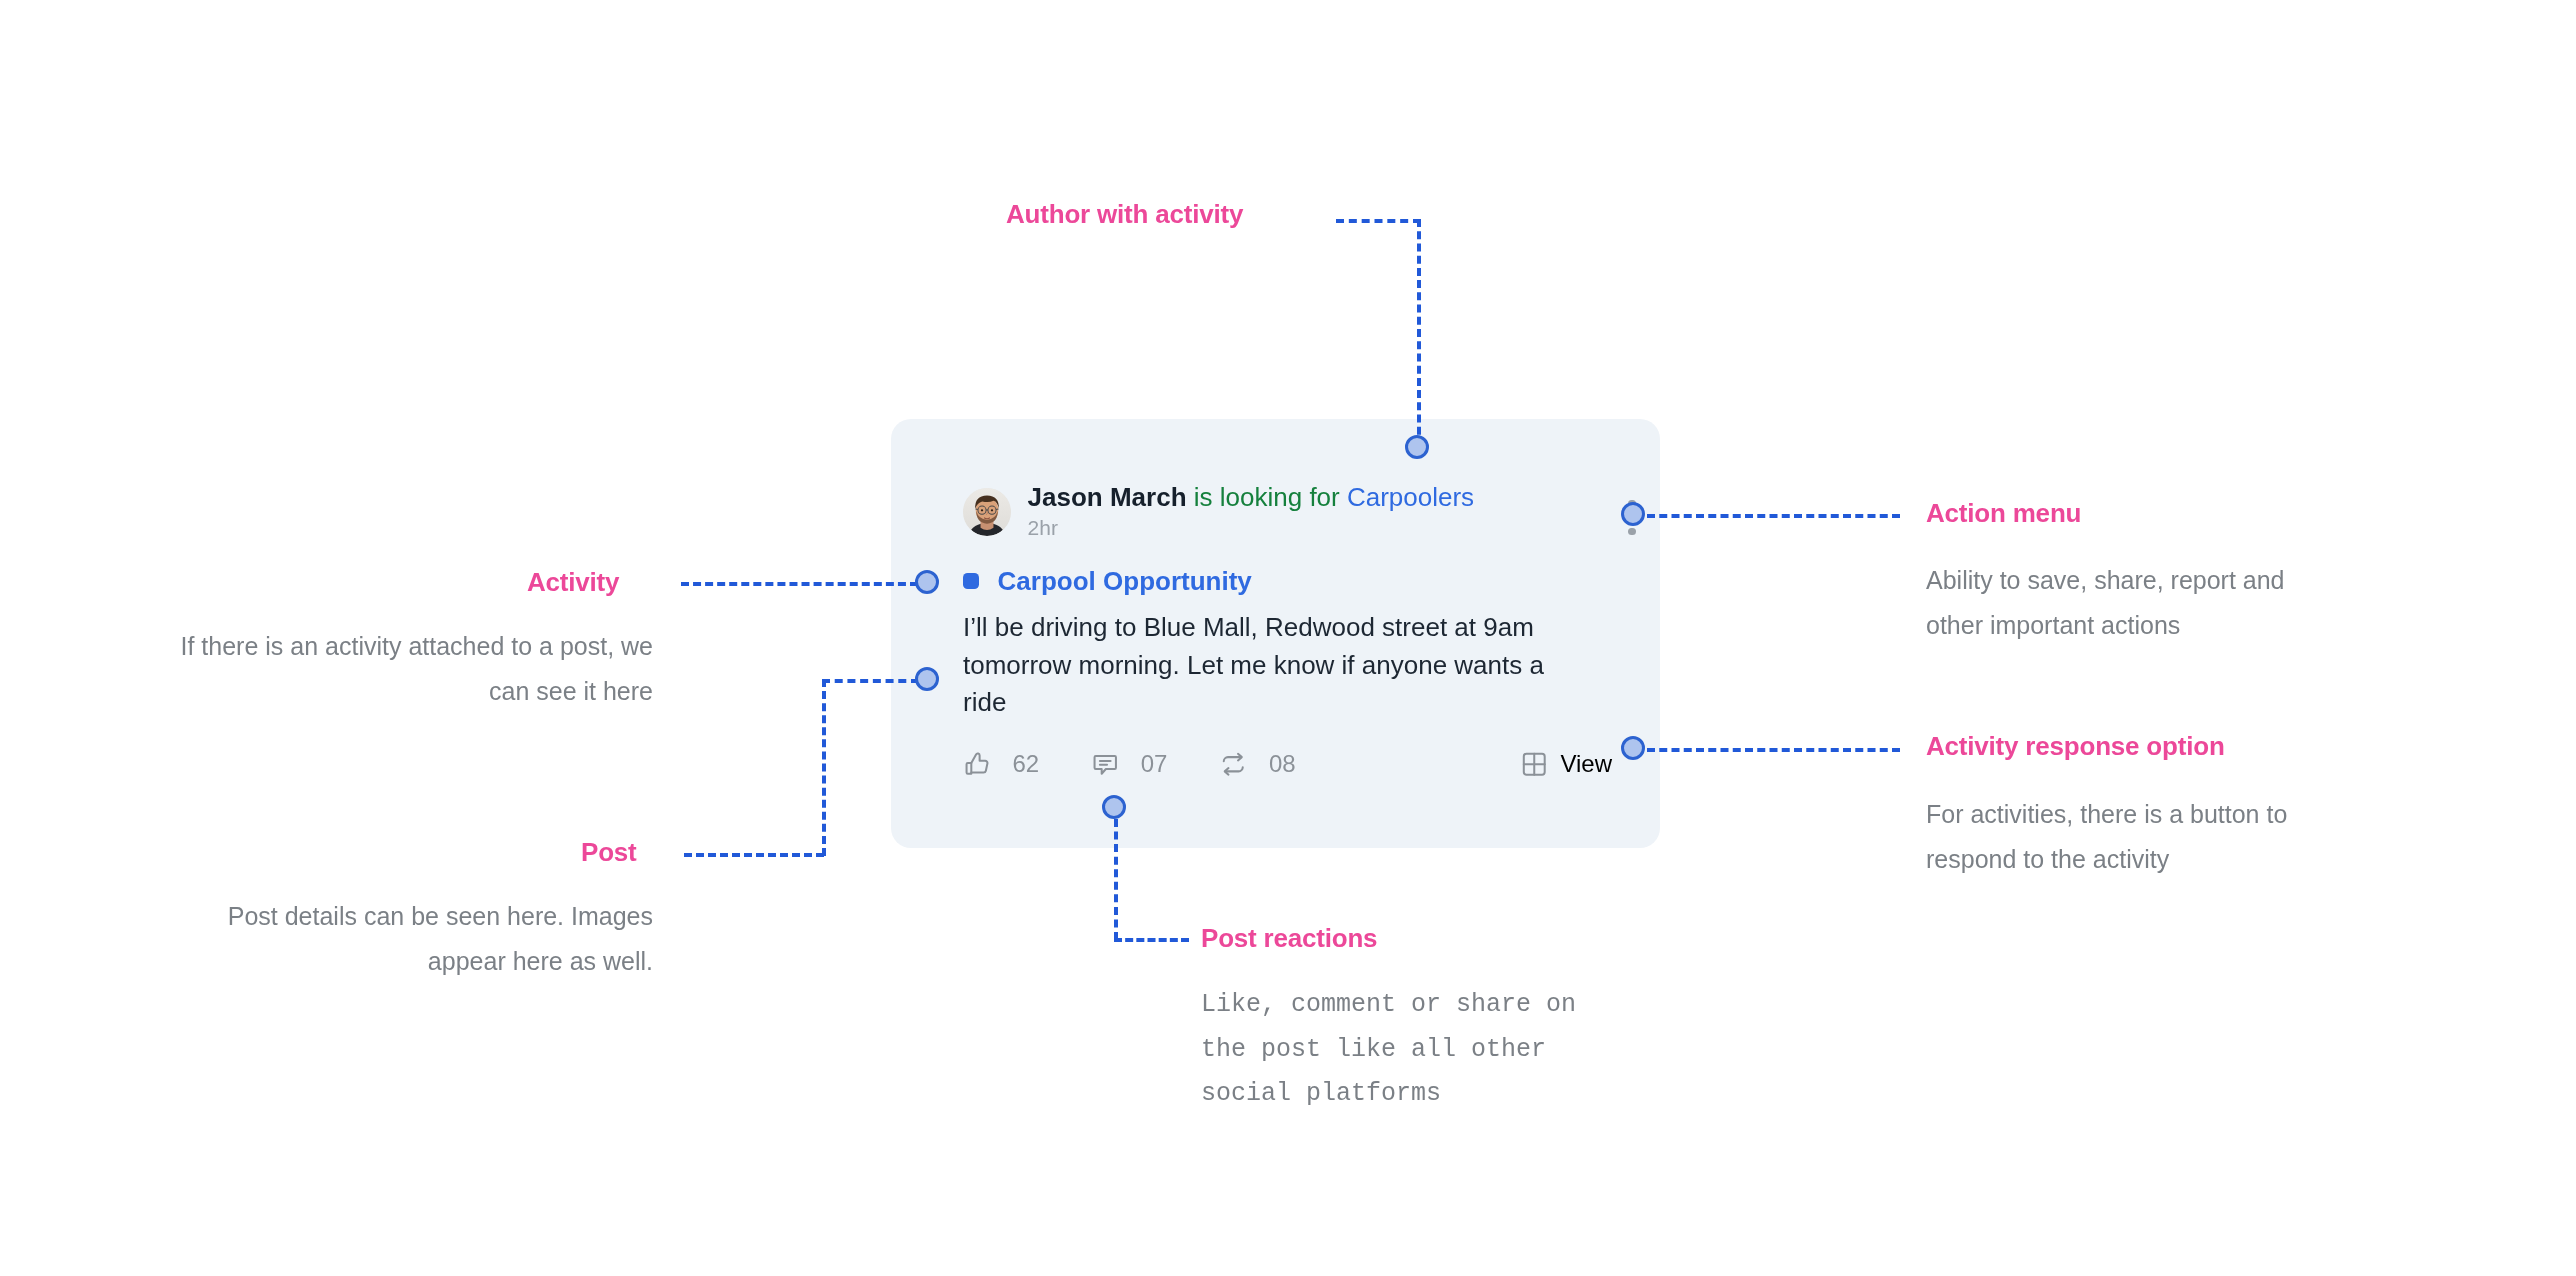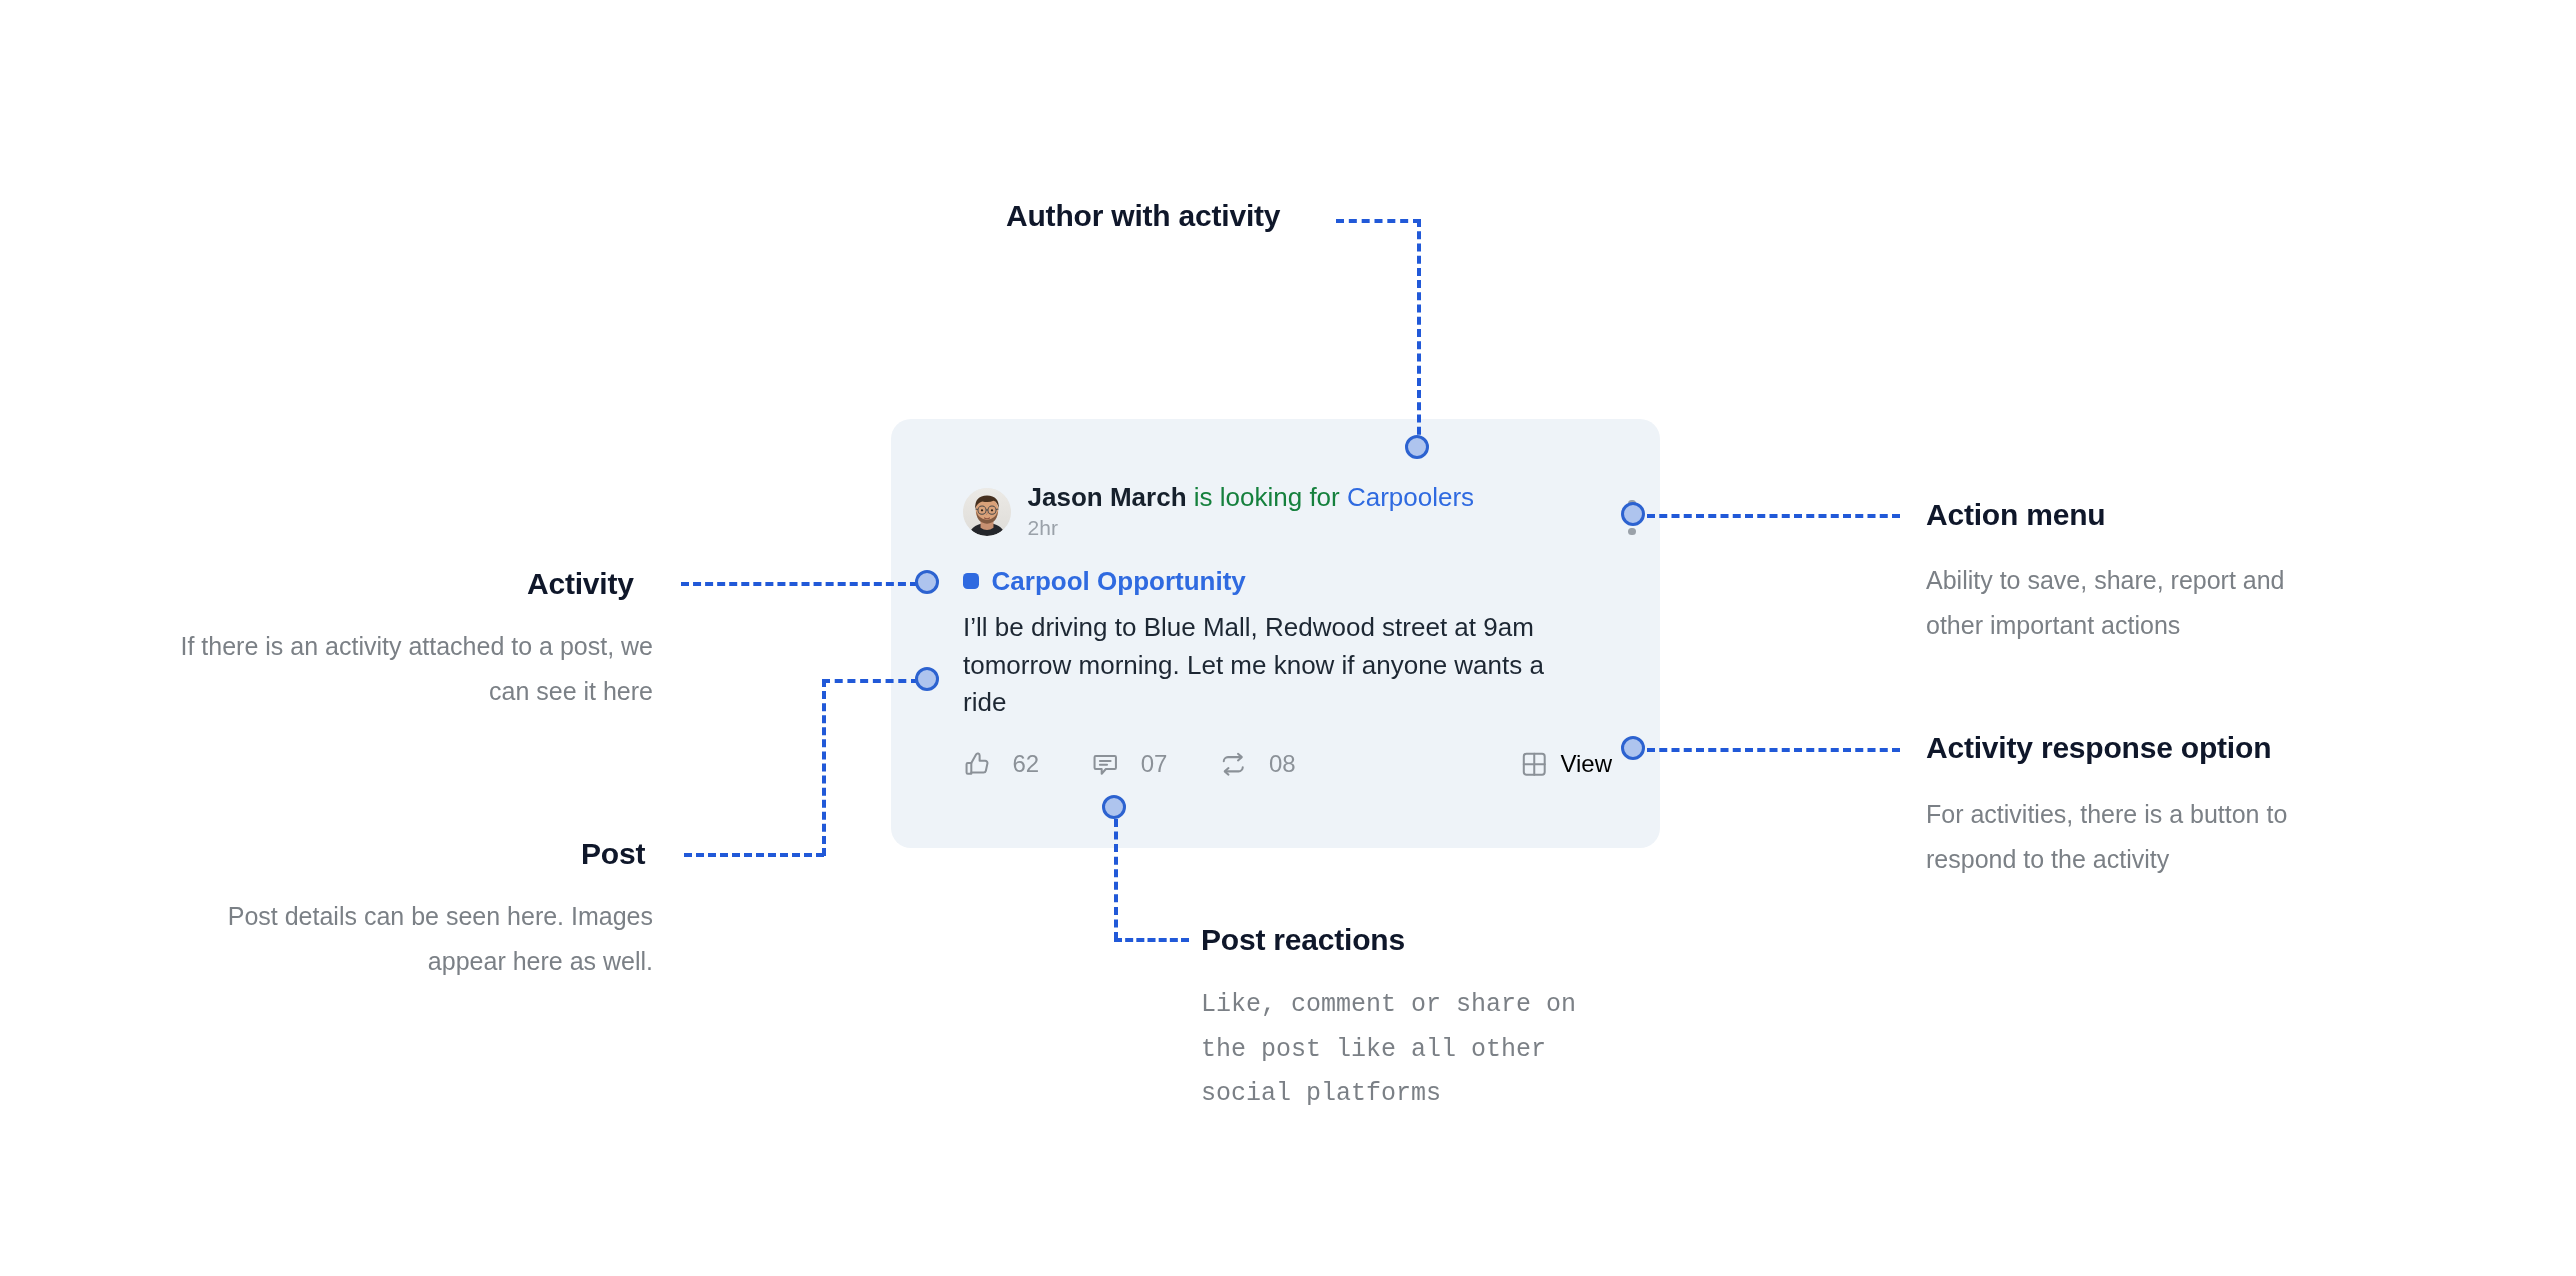--- a/index.html
+++ b/index.html
@@ -16,23 +16,23 @@
     position: relative;
     width: 2576px;
     height: 1277px;
     background: #ffffff;
     overflow: hidden;
   }
 
   
   .anno-title {
     position: absolute;
-    font-size: 30px;
+    font-size: 26px;
     font-weight: 700;
-    color: #0f172a;
+    color: #ec4899;
     letter-spacing: -0.2px;
     white-space: nowrap;
     line-height: 1;
   }
   .anno-desc {
     position: absolute;
     font-size: 25px;
     font-weight: 400;
     color: #7b8086;
     line-height: 1.78;
@@ -134,21 +134,21 @@
     display: block;
     width: 7.4px;
     height: 7.4px;
     border-radius: 50%;
     background: #9aa1a9;
   }
 
   .activity-row {
     display: flex;
     align-items: center;
-    gap: 13px;
+    gap: 19px;
     margin-top: 26px;
   }
   .activity-bullet {
     width: 15.6px;
     height: 15.6px;
     border-radius: 4.6px;
     background: #2f6ae0;
     flex: 0 0 15.6px;
   }
   .activity-label {

